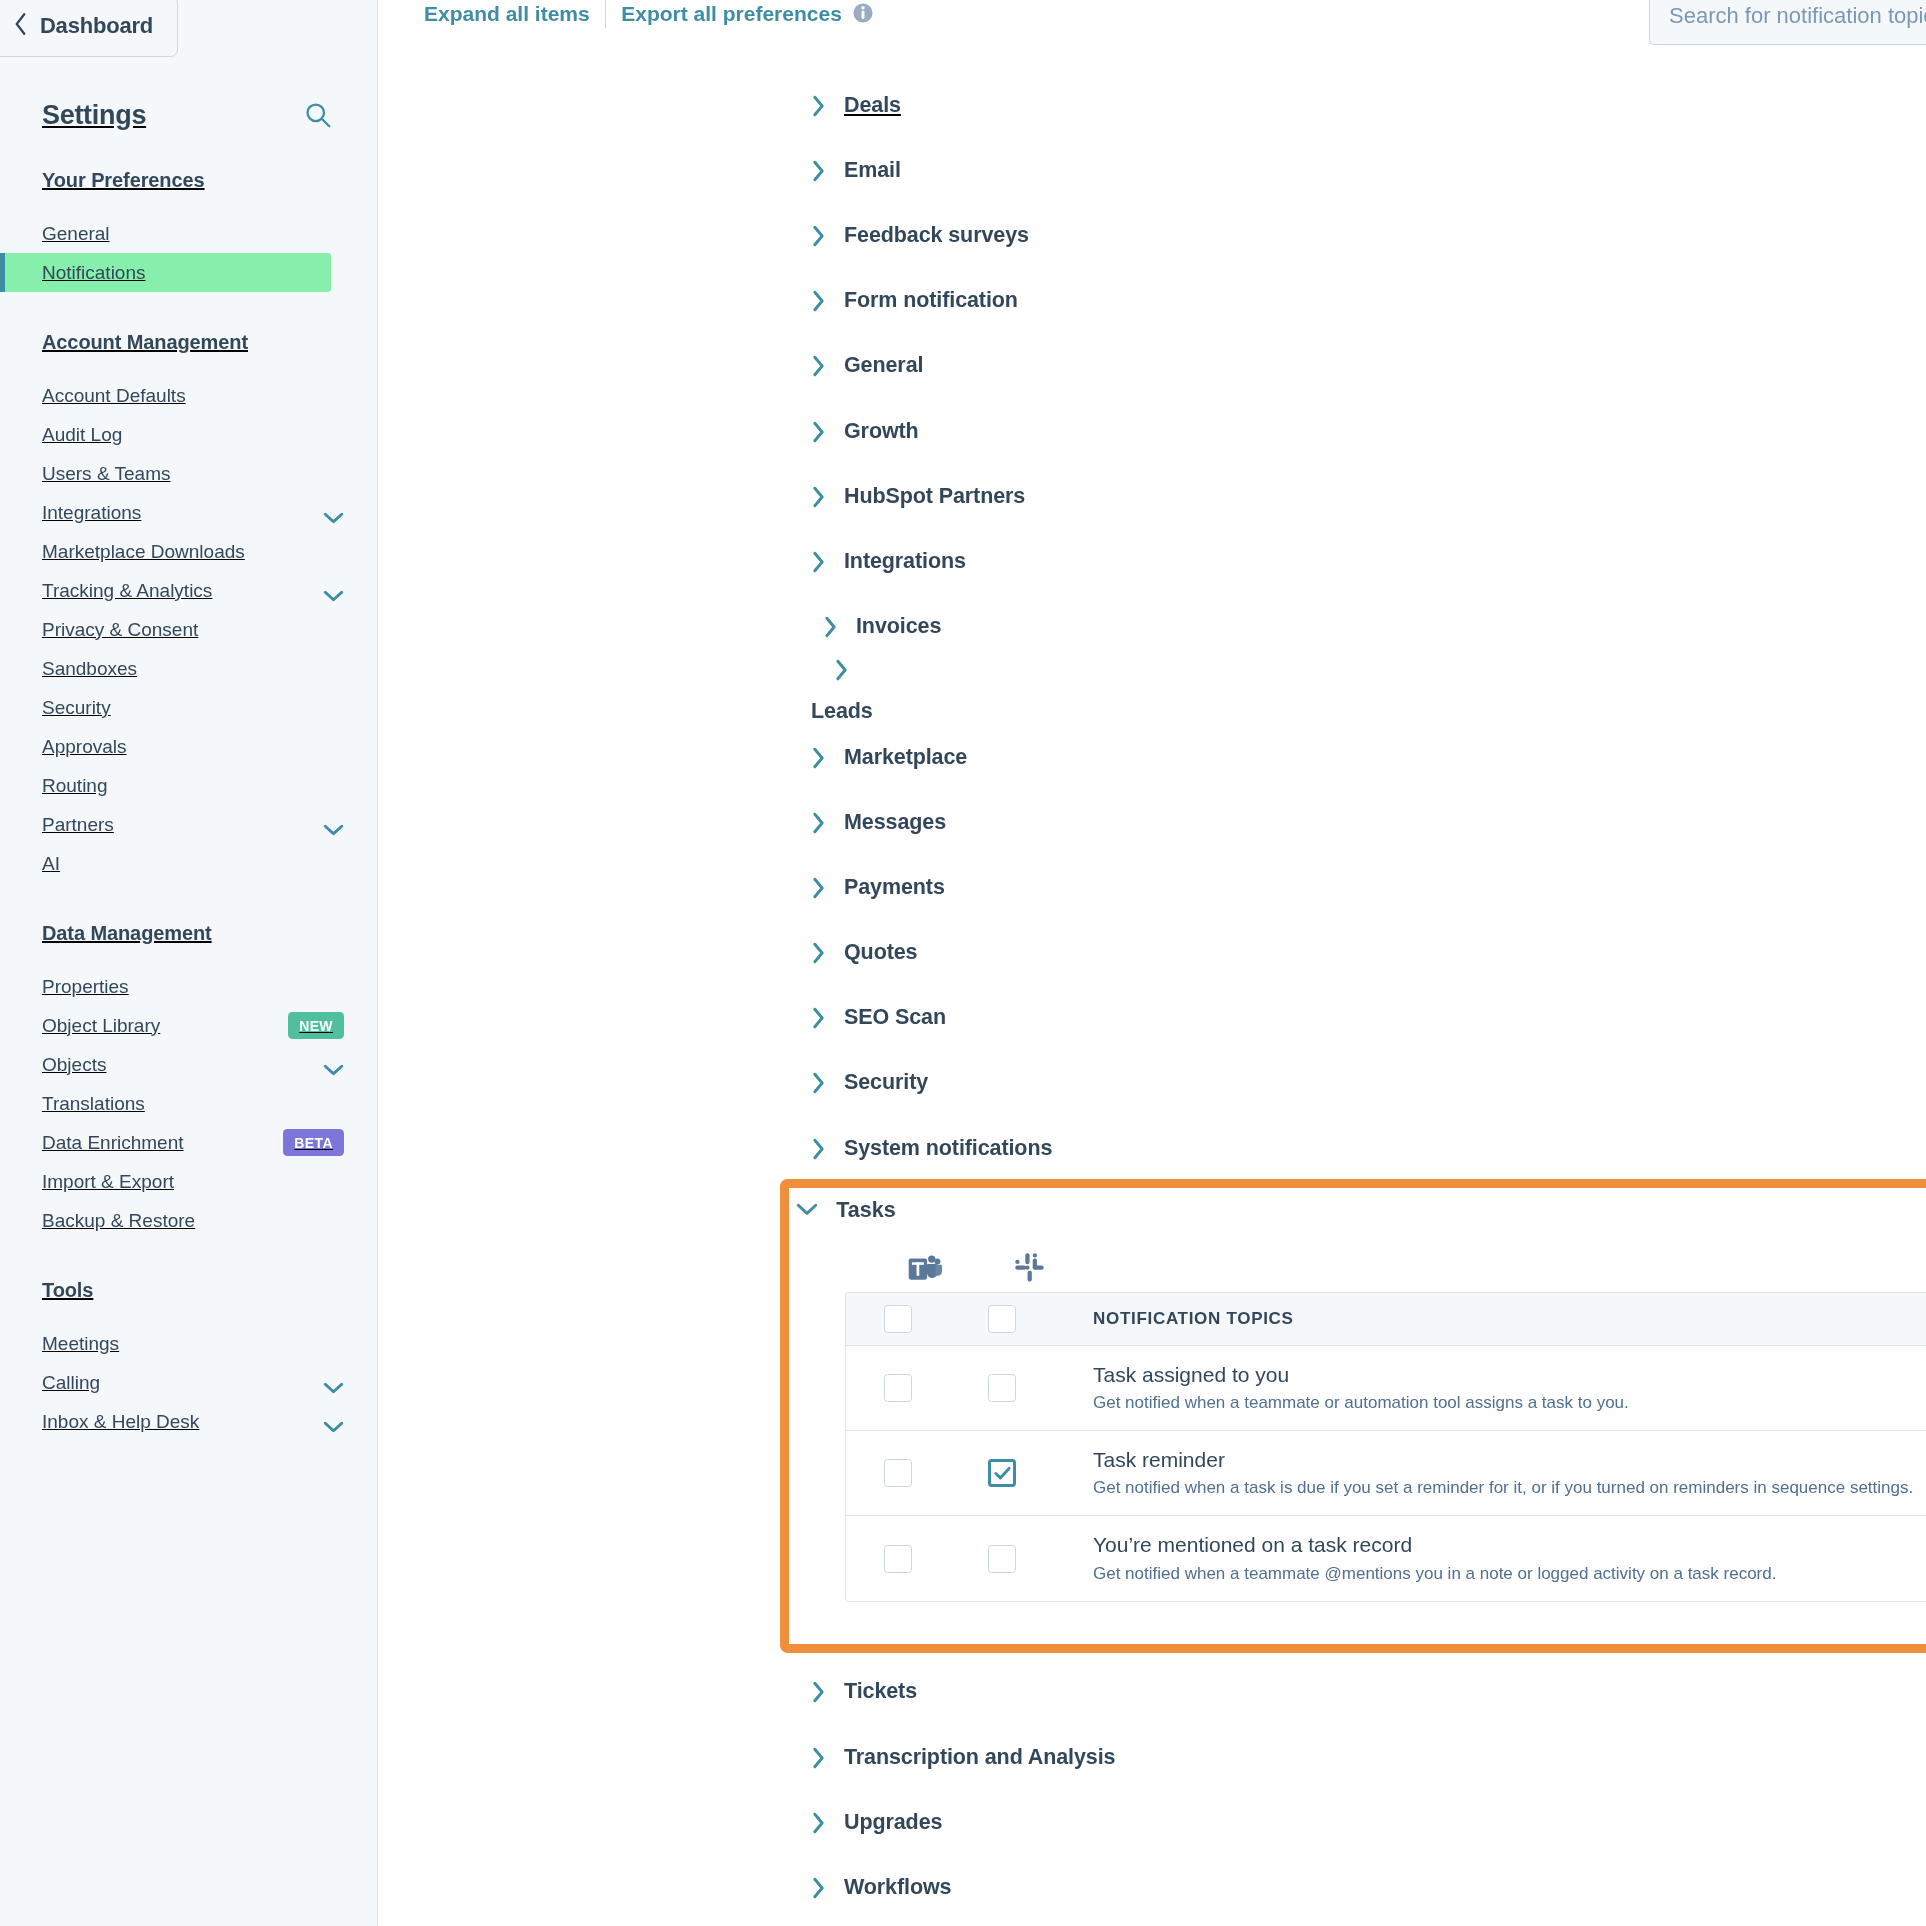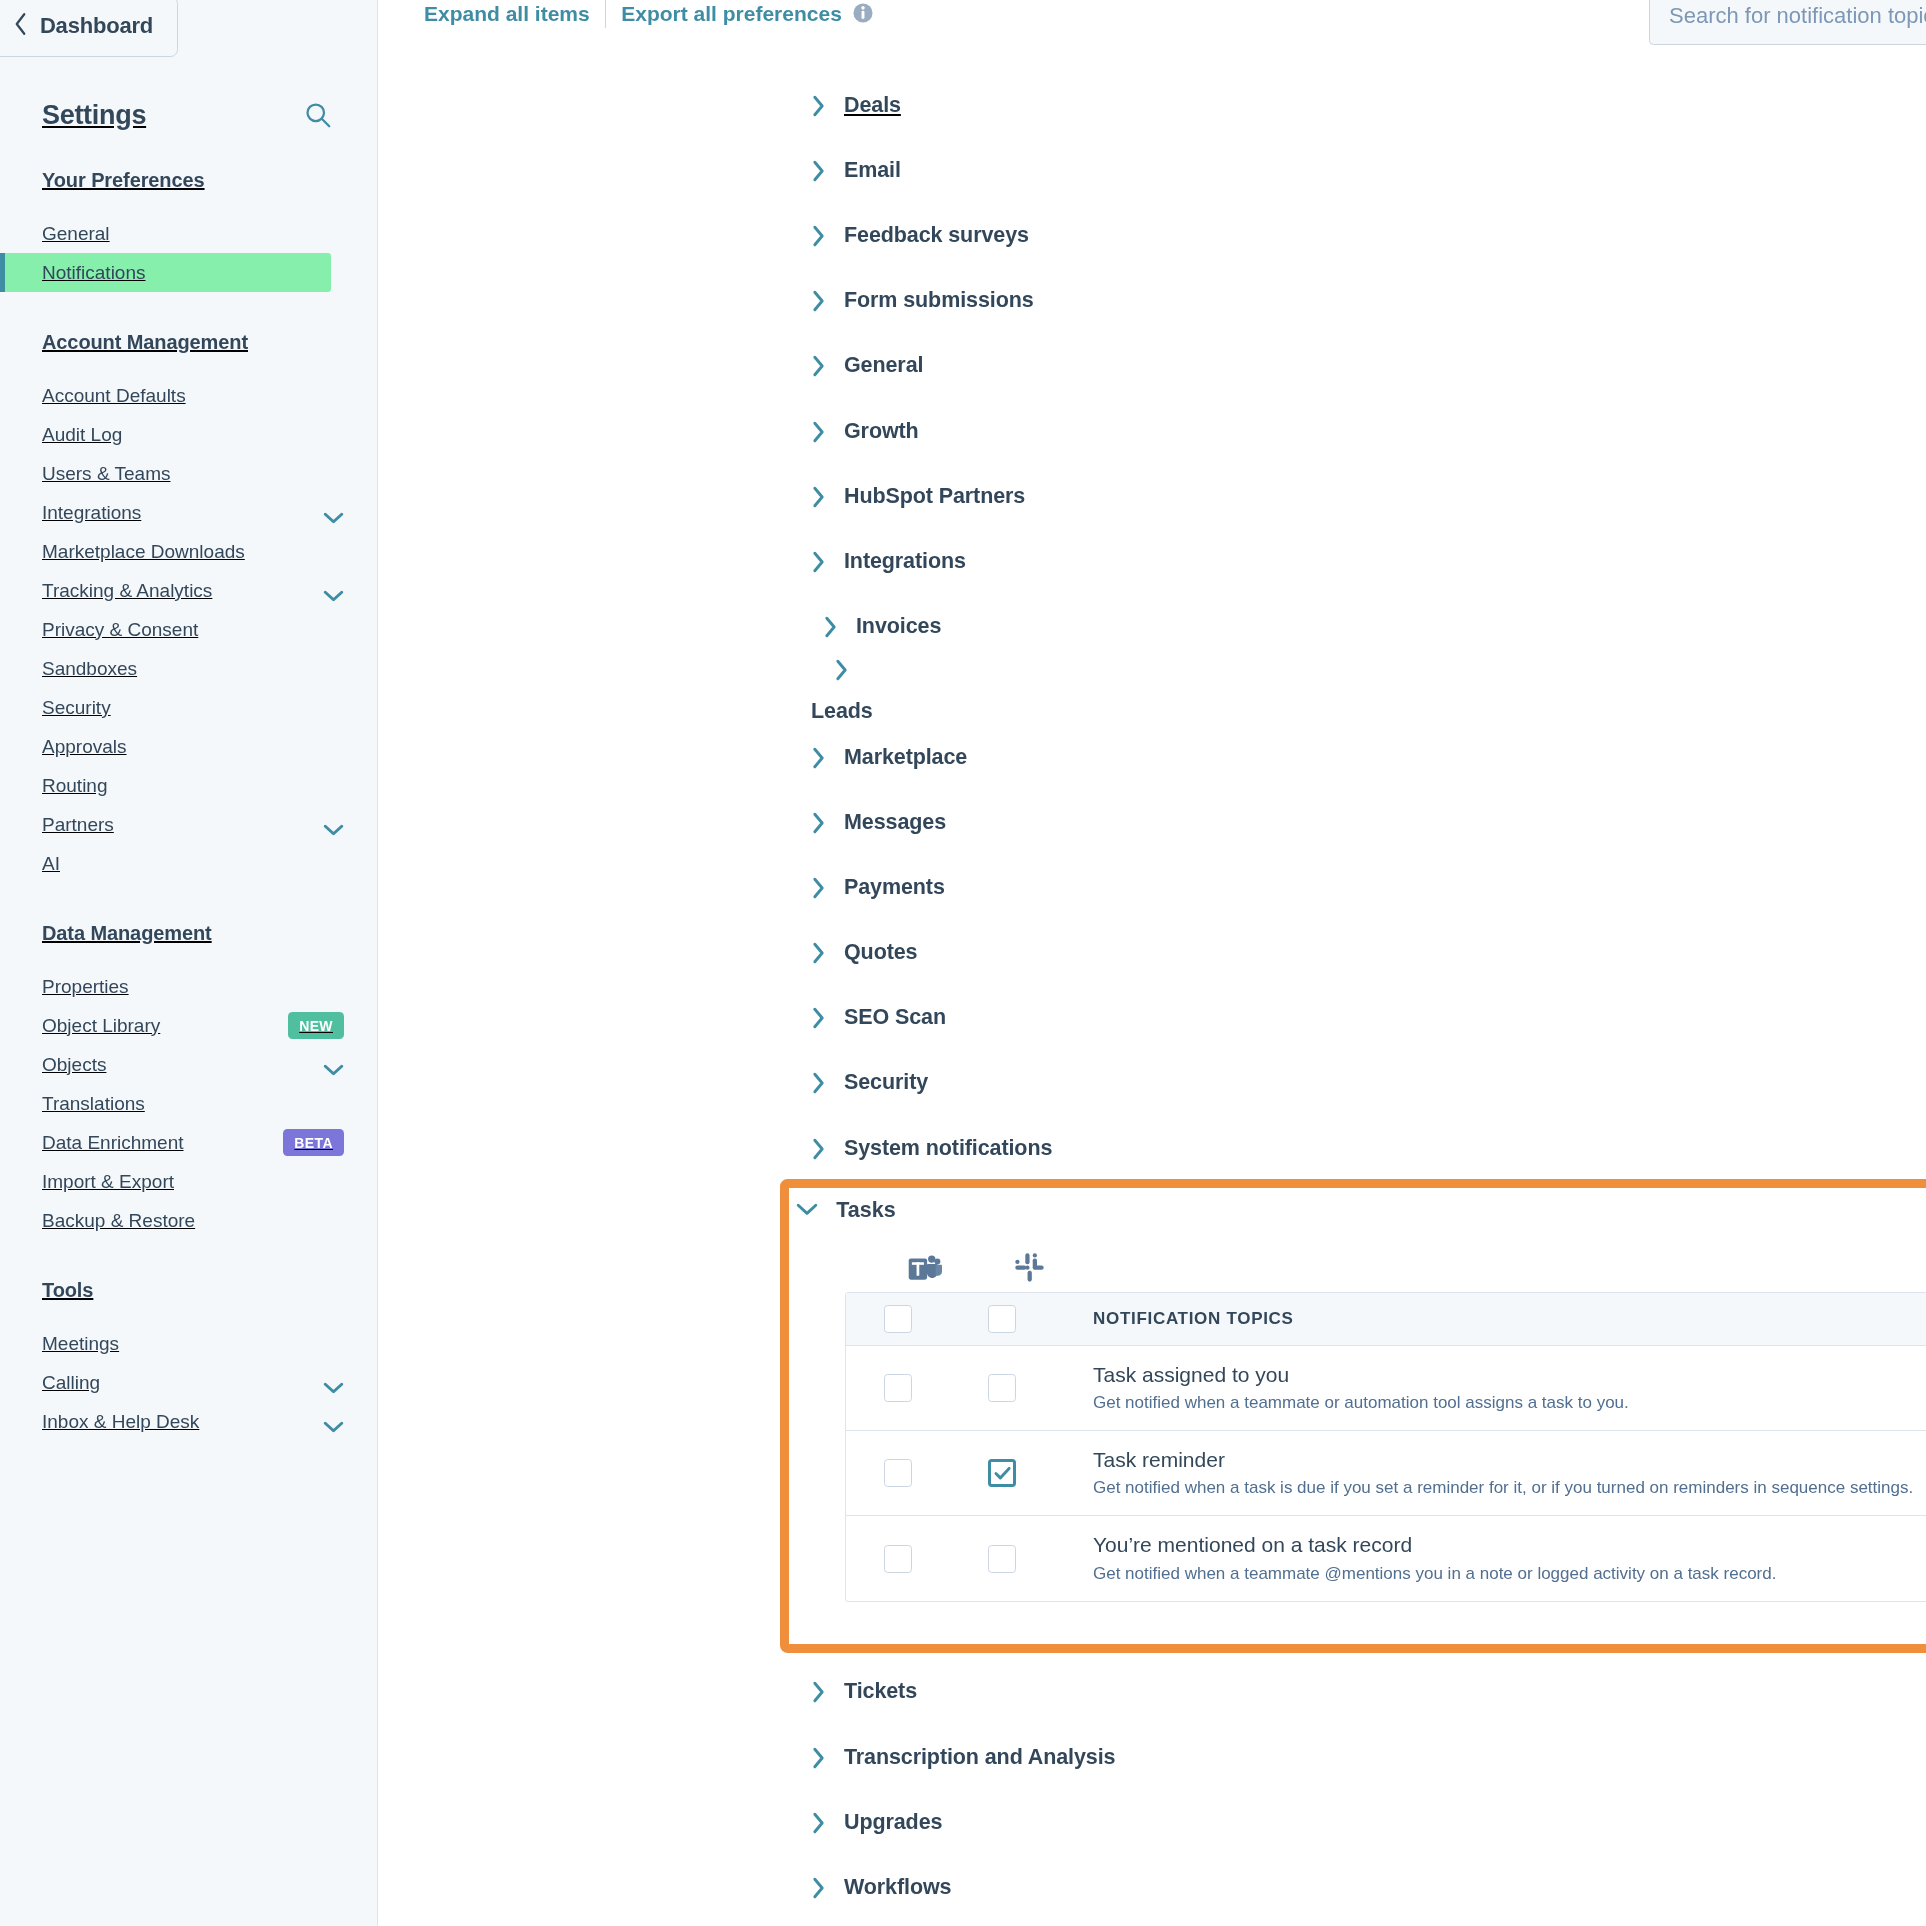--- a/index.html
+++ b/index.html
@@ -313,21 +313,21 @@
         <div class="acc-row abs" style="top: 203px; left: 0px;">
           <span class="chev-r"><svg width="15" height="22" viewBox="0 0 20 30" fill="none" aria-hidden="true">
               <path d="M5 3 L15 15 L5 27" stroke="#3e8da4" stroke-width="4" stroke-linecap="round" stroke-linejoin="round"></path>
             </svg></span>
           <span class="acc-lbl">Feedback surveys</span>
         </div>
         <div class="acc-row abs" style="top: 268px; left: 0px;">
           <span class="chev-r"><svg width="15" height="22" viewBox="0 0 20 30" fill="none" aria-hidden="true">
               <path d="M5 3 L15 15 L5 27" stroke="#3e8da4" stroke-width="4" stroke-linecap="round" stroke-linejoin="round"></path>
             </svg></span>
-          <span class="acc-lbl">Form submissions</span>
+          <span class="acc-lbl">Form notification</span>
         </div>
         <div class="acc-row abs" style="top: 333px; left: 0px;">
           <span class="chev-r"><svg width="15" height="22" viewBox="0 0 20 30" fill="none" aria-hidden="true">
               <path d="M5 3 L15 15 L5 27" stroke="#3e8da4" stroke-width="4" stroke-linecap="round" stroke-linejoin="round"></path>
             </svg></span>
           <span class="acc-lbl">General</span>
         </div>
         <div class="acc-row abs" style="top: 399px; left: 0px;">
           <span class="chev-r"><svg width="15" height="22" viewBox="0 0 20 30" fill="none" aria-hidden="true">
               <path d="M5 3 L15 15 L5 27" stroke="#3e8da4" stroke-width="4" stroke-linecap="round" stroke-linejoin="round"></path>

